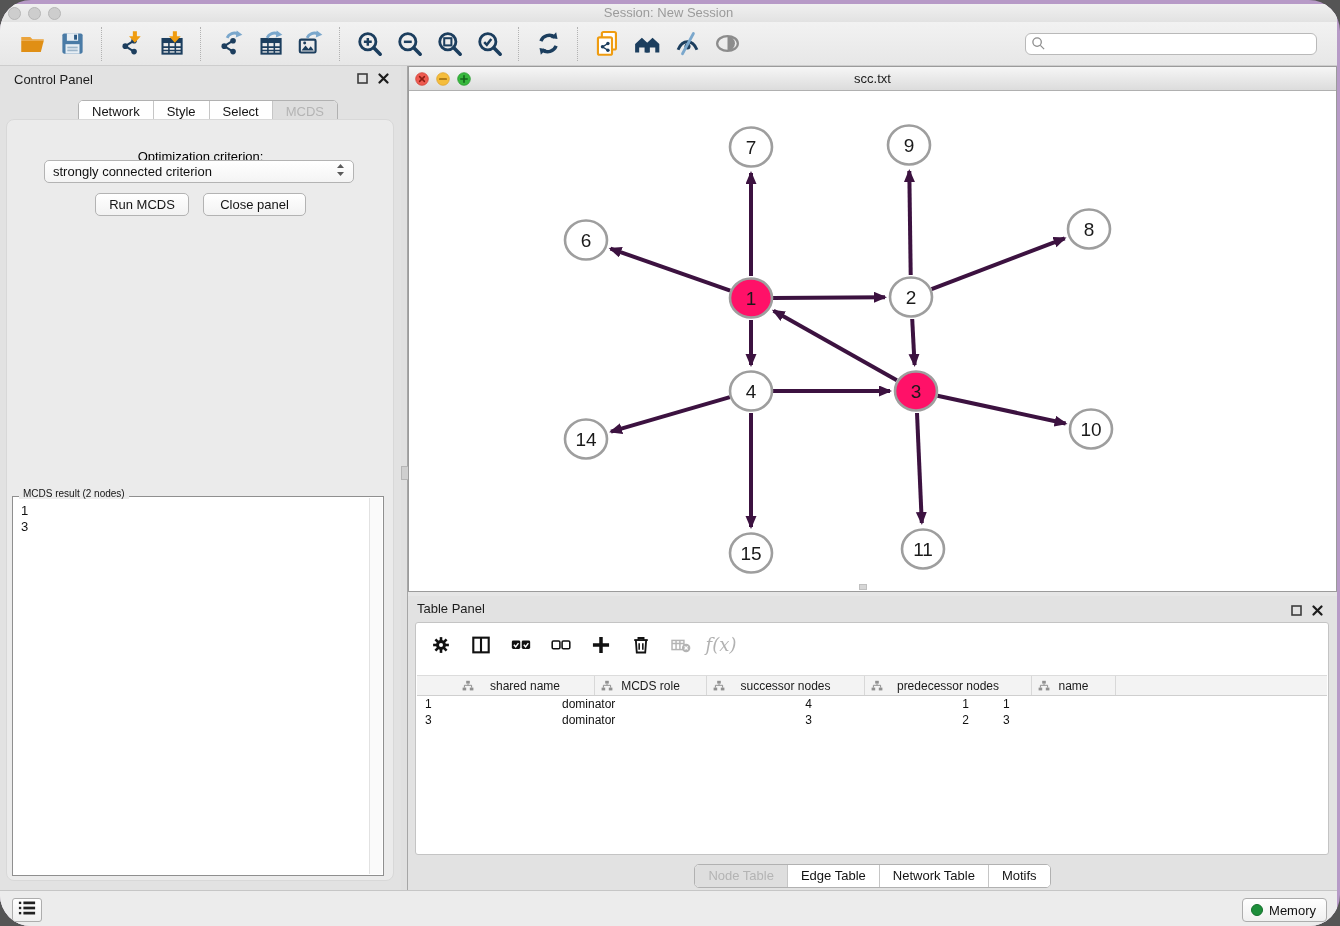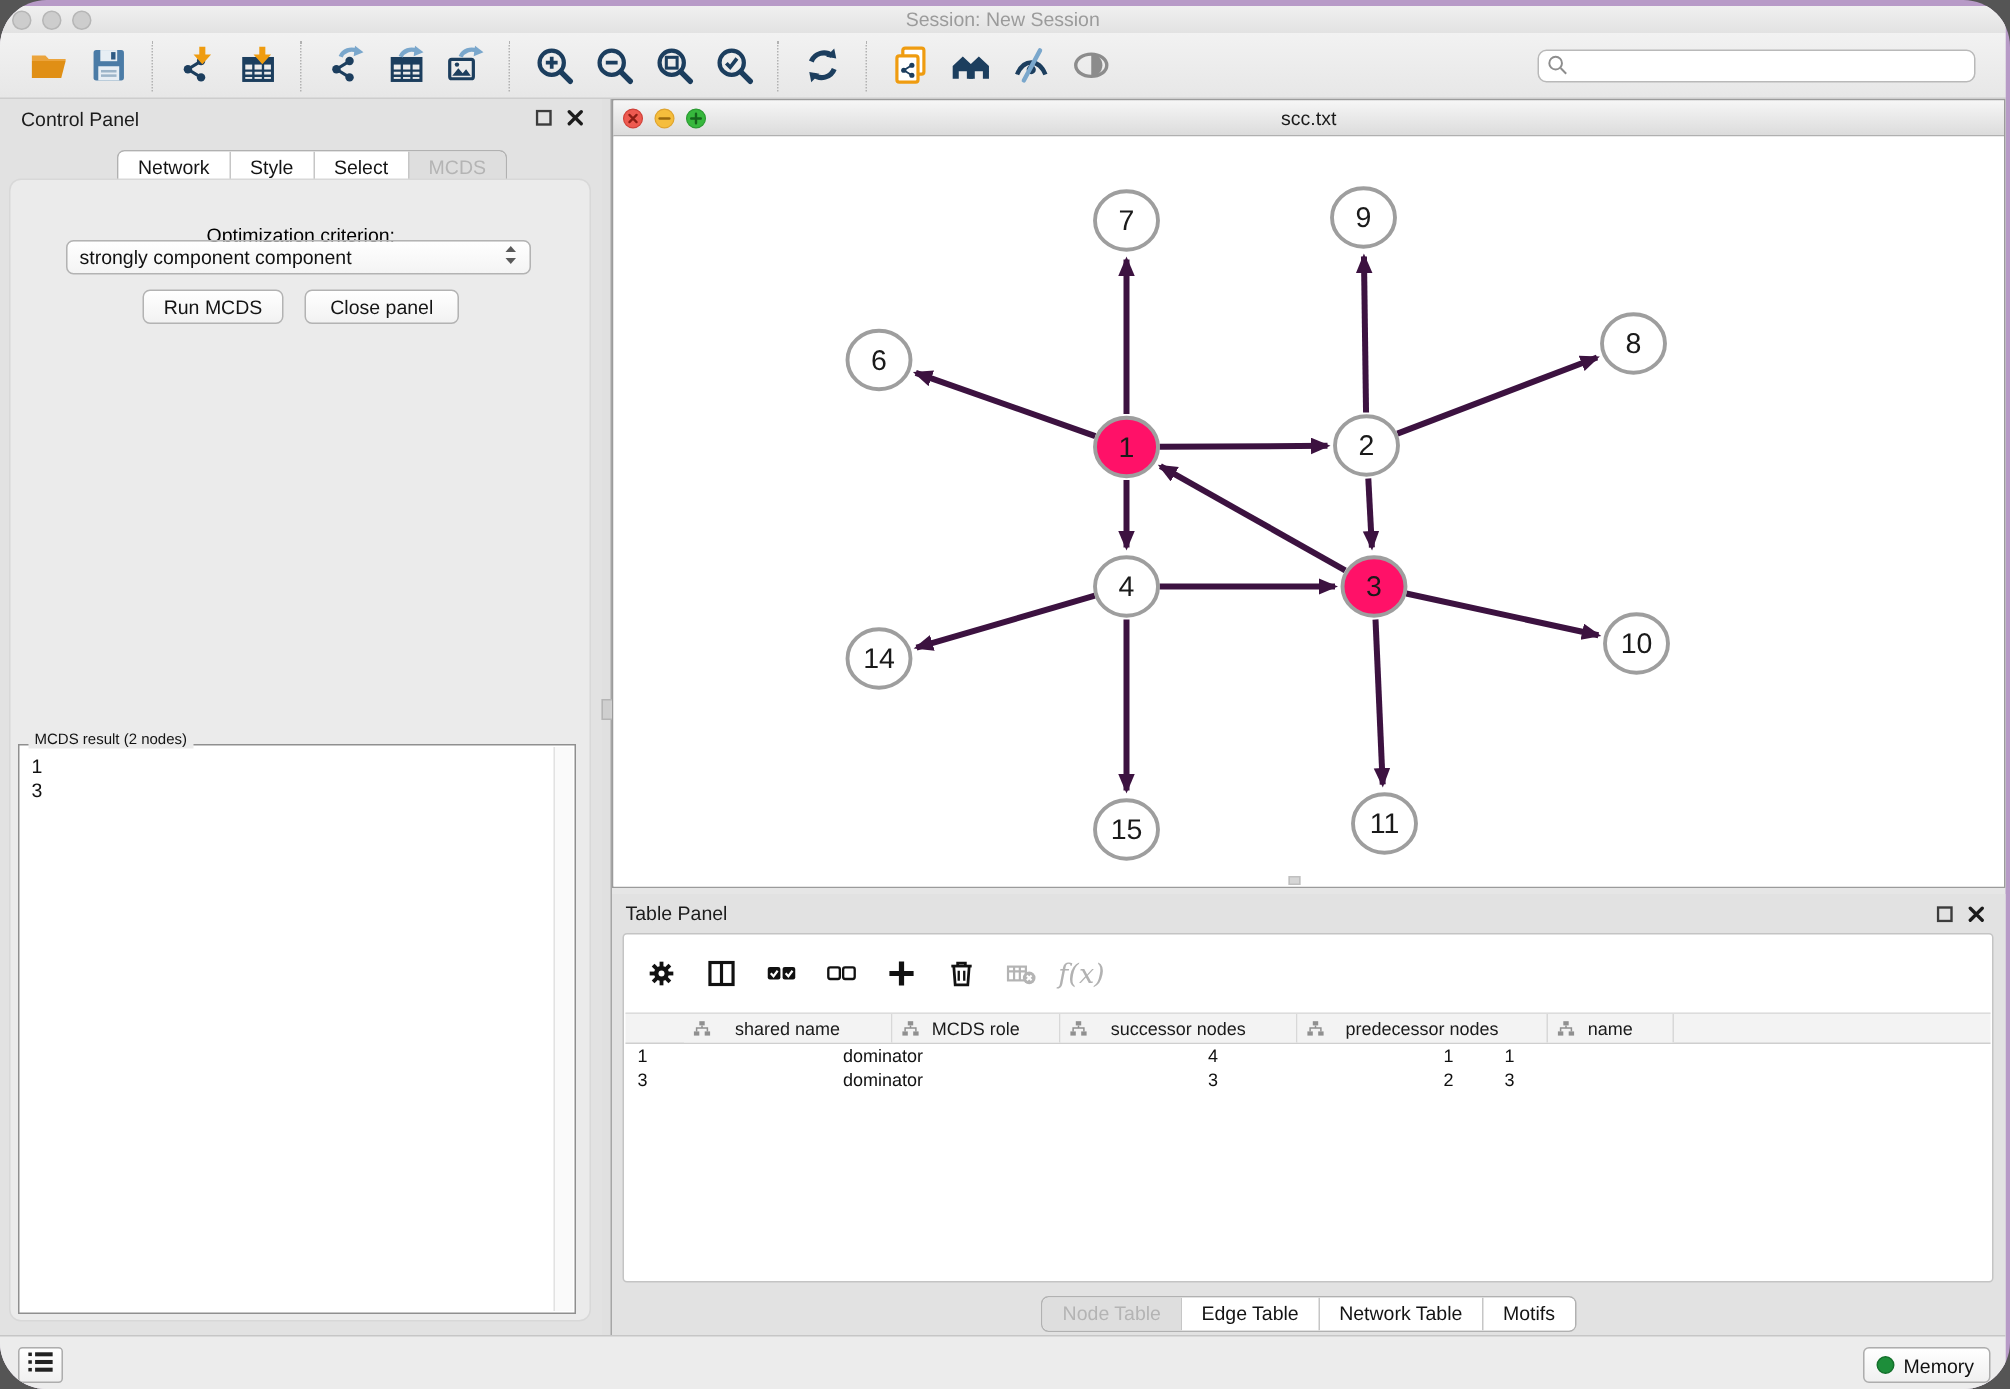--- a/index.html
+++ b/index.html
@@ -52,21 +52,21 @@
   .nw-canvas{position:absolute;left:0;top:24px;width:927px;height:500px;background:#fff;overflow:hidden;}
   .nw-canvas svg{display:block;}
   .nw-handle{position:absolute;left:450px;bottom:1px;width:8px;height:6px;background:#d6d6d6;border:1px solid #c0c0c0;}
   
   .table-panel{position:absolute;left:408px;top:596px;width:929px;height:294px;background:#e2e2e2;}
   .tp-titlebar{position:absolute;left:0;top:0;width:100%;height:26px;}
   .tp-title{position:absolute;left:9px;top:5px;font-size:13px;color:#1c1c1c;}
   .tp-btns{position:absolute;right:14px;top:6px;display:flex;gap:10px;align-items:center;}
   .tp-box{position:absolute;left:7px;top:26px;width:914px;height:233px;background:#fff;border:1px solid #c4c4c4;border-radius:3px;}
   .tp-toolbar{position:absolute;left:12px;top:8px;height:32px;display:flex;align-items:center;gap:14px;}
-  .tp-icon{width:26px;height:26px;display:flex;align-items:flex-end;justify-content:center;}
+  .tp-icon{width:26px;height:26px;display:flex;align-items:flex-start;justify-content:center;}
   .tp-icon svg{width:22px;height:22px;}
   .tp-fx{font-family:"DejaVu Serif","Liberation Serif",serif;font-style:italic;font-size:18px;color:#b2b2b2;}
   .grid{position:absolute;left:1px;top:52px;right:1px;}
   .grid-header{display:flex;height:21px;background:#f3f3f3;border-top:1px solid #dcdcdc;border-bottom:1px solid #cfcfcf;padding-left:39px;}
   .th{position:relative;display:flex;align-items:center;justify-content:center;font-size:12px;color:#1a1a1a;border-right:1px solid #d8d8d8;background:#f3f3f3;}
   .th .hicon{position:absolute;left:6px;top:4px;}
   .grid-row{display:flex;height:16px;}
   .td{font-size:12px;color:#111;padding:1px 0;overflow:hidden;white-space:nowrap;}
   .tp-tabs{position:absolute;left:0;right:0;top:268px;display:flex;justify-content:center;}
   
@@ -264,21 +264,21 @@
     </div>
     <div class="cp-tabs segmented" id="cp-tabs">
         <div class="seg-tab">Network</div>
         <div class="seg-tab">Style</div>
         <div class="seg-tab">Select</div>
         <div class="seg-tab selected">MCDS</div>
       </div>
     <div class="cp-content"></div>
     <div class="opt-label">Optimization criterion:</div>
     <div class="dropdown">
-      <span>strongly component component</span>
+      <span>strongly connected criterion</span>
       <span class="dd-chevrons">
         <svg width="9" height="14" viewBox="0 0 9 14">
             <path d="M4.5 1L8 5H1z" fill="#5a5a5a"></path>
             <path d="M4.5 13L1 9h7z" fill="#5a5a5a"></path>
           </svg>
       </span>
     </div>
     <div class="cp-btn run-btn">Run MCDS</div>
     <div class="cp-btn closep-btn">Close panel</div>
     <div class="result-box">

